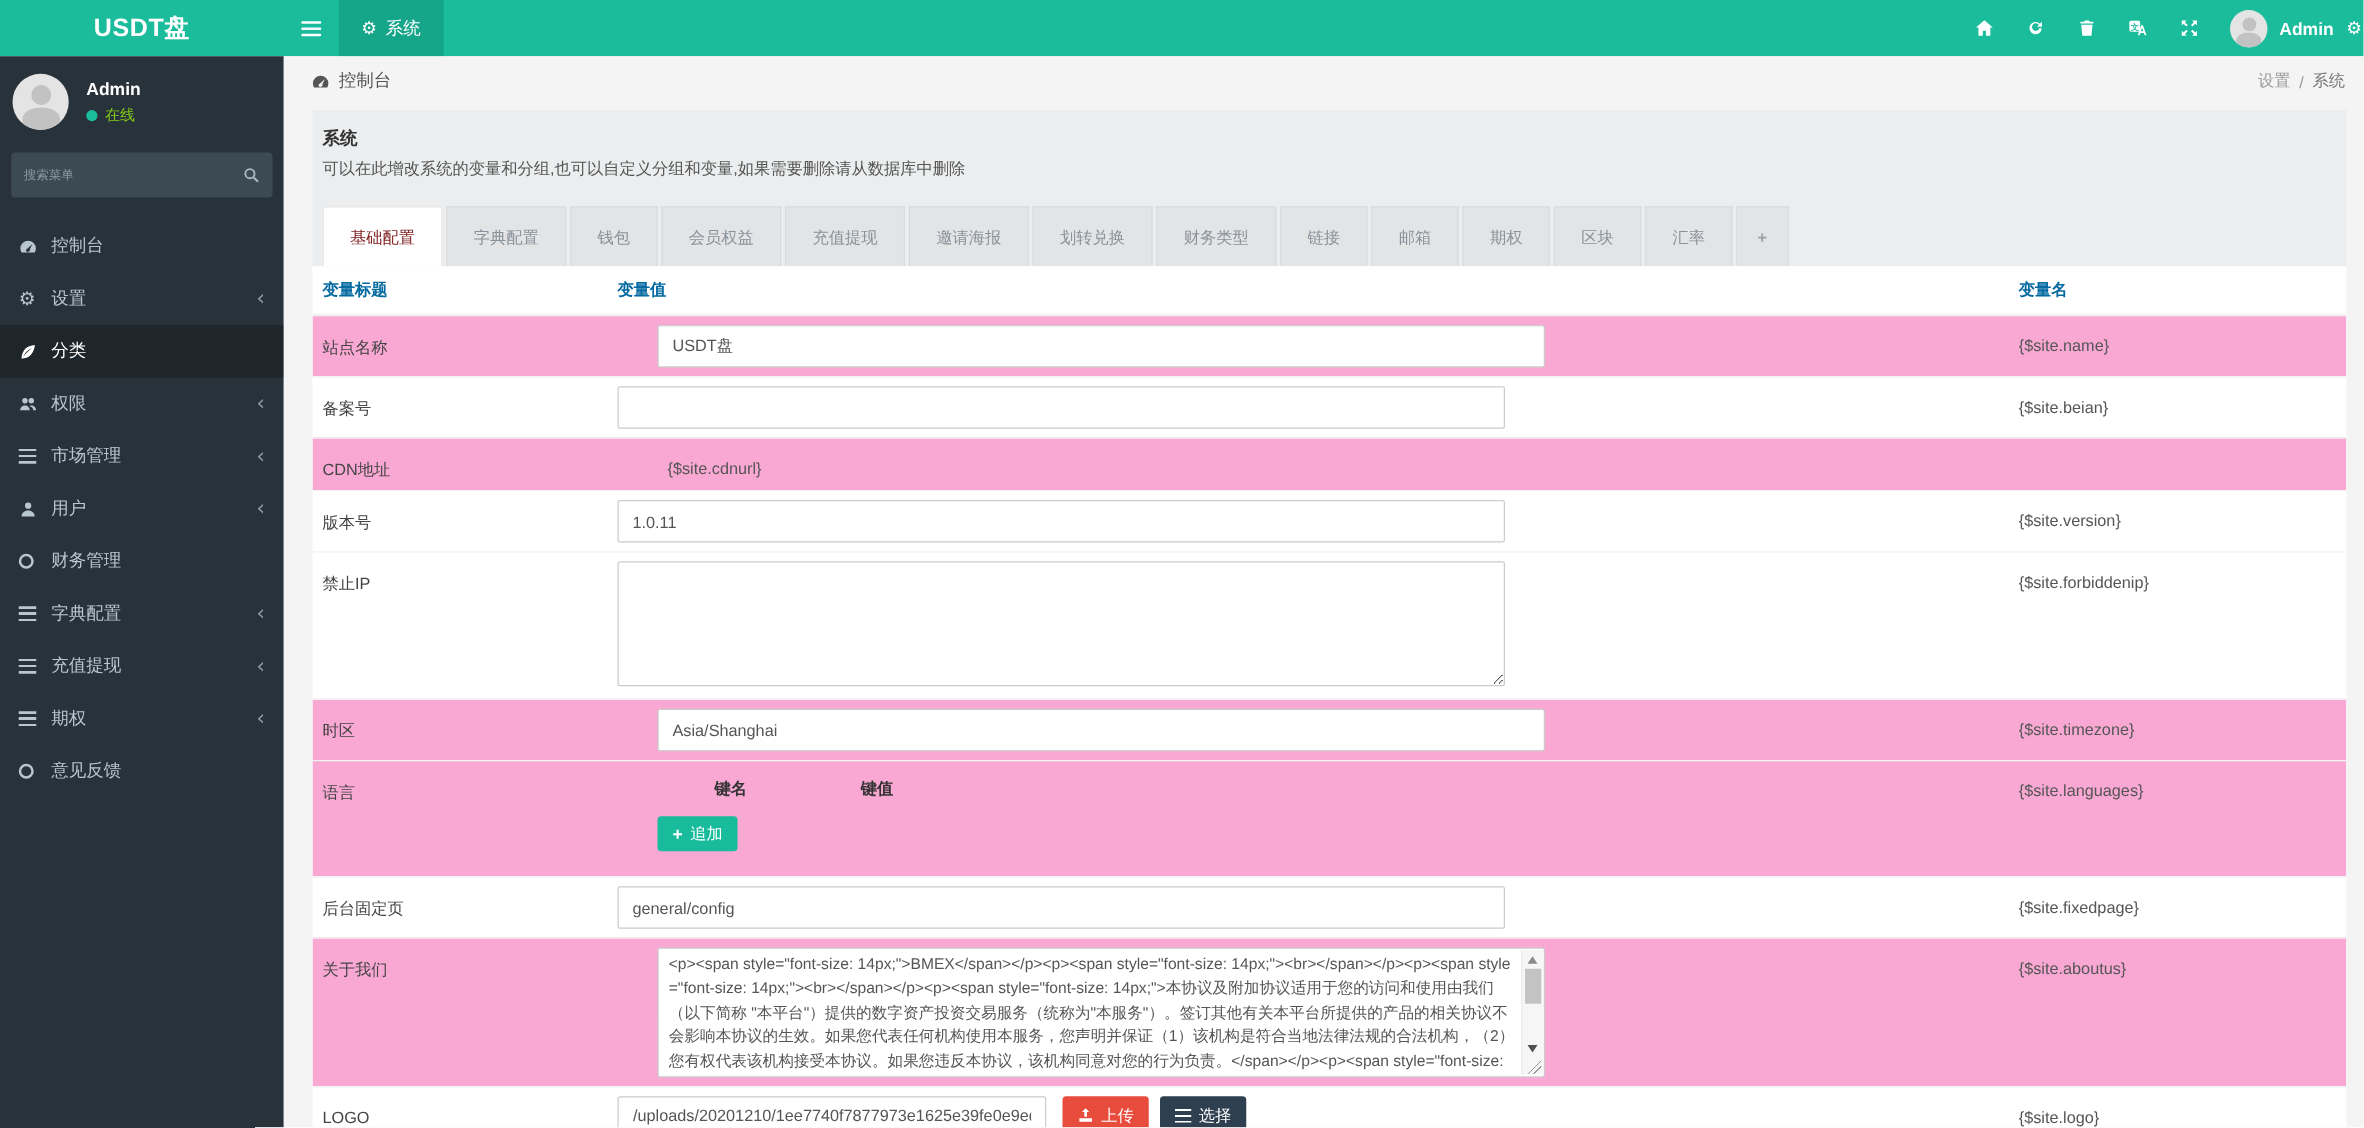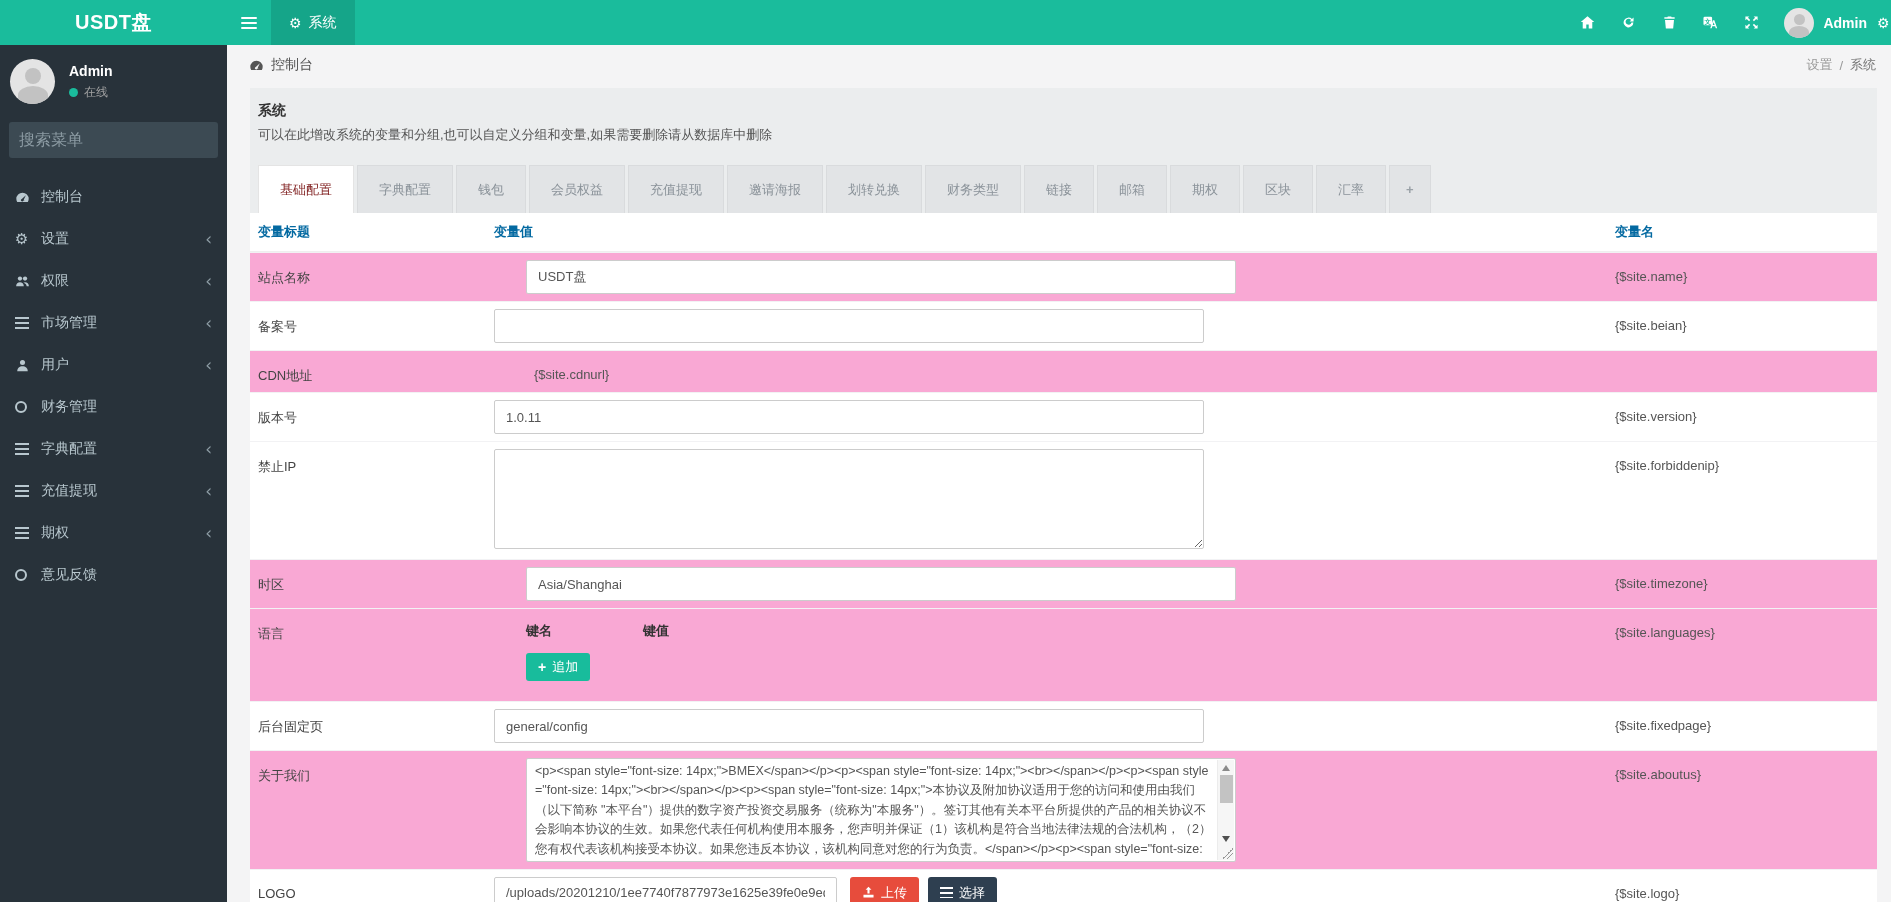--- a/index.html
+++ b/index.html
@@ -30,24 +30,24 @@
   
   .main { flex: 1; display: flex; min-height: 0; }
 
   
   .sidebar { width: 227px; background: #28323a; flex: none; display: flex; flex-direction: column; overflow: hidden; }
   .user-panel { display: flex; align-items: center; gap: 14px; padding: 14px 12px 16px 10px; }
   .user-panel .avatar { width: 45px; height: 45px; }
   .user-panel .avatar::before { width: 16px; height: 16px; margin-left: -8px; top: 9px; }
   .user-panel .avatar::after { width: 30px; height: 18px; margin-left: -15px; top: 27px; }
   .user-meta .name { color: #fff; font-weight: bold; font-size: 14px; margin-bottom: 5px; }
-  .user-meta .status { color: #a3a3a3; font-size: 12px; display: flex; align-items: center; gap: 6px; }
+  .user-meta .status { color: #84cc16; font-size: 12px; display: flex; align-items: center; gap: 6px; }
   .dot { width: 9px; height: 9px; border-radius: 50%; background: #1abc9c; display: inline-block; }
   .search-box { margin: 2px 9px 12px; background: #3c4a53; border-radius: 3px; height: 36px; display: flex; align-items: center; padding: 0 10px; }
-  .search-box input { flex: 1; background: transparent; border: none; outline: none; color: #cfd8dc; font-size: 16px; font-family: inherit; }
+  .search-box input { flex: 1; background: transparent; border: none; outline: none; color: #cfd8dc; font-size: 10px; font-family: inherit; }
   .search-box input::placeholder { color: #8c9ba3; }
   .search-box svg { width: 14px; height: 14px; stroke: #aeb9bf; flex: none; }
   .menu { flex: 1; overflow: hidden; padding-top: 6px; }
   .mitem { height: 42px; display: flex; align-items: center; padding: 0 15px; color: #b8c7ce; cursor: pointer; font-size: 14px; }
   .mitem.active { background: #1e262c; color: #fff; }
   .mitem .micon { width: 26px; flex: none; display: flex; align-items: center; color: inherit; }
   .mitem .micon svg { width: 15px; height: 15px; fill: currentColor; }
   .mitem .chev { margin-left: auto; font-size: 17px; line-height: 1; color: #8c9ba3; font-family: "DejaVu Sans", sans-serif; }
   .i-circle-o { width: 12px; height: 12px; border: 2px solid currentColor; border-radius: 50%; display: inline-block; }
   .i-list { width: 14px; height: 12px; display: inline-block;
@@ -81,21 +81,21 @@
   .c-var { width: 270px; flex: none; padding-left: 8px; }
   .frow { display: flex; align-items: flex-start; padding: 7px 0; border-top: 1px solid #f2f2f4; }
   .frow:first-of-type { border-top: none; }
   .frow.striped { background: #f9a8d4; gap: 32px; }
   .frow .c-label { padding-top: 9px; color: #444; }
   .frow .c-var { padding-top: 9px; color: #555; }
   .txt { width: 710px; height: 34px; border: 1px solid #ccc; border-radius: 2px; padding: 0 11px; font-size: 13px;
          font-family: inherit; color: #555; background: #fff; outline: none; }
   textarea.txt { height: 100px; padding: 6px 11px; resize: both; }
   .kv-headers { display: flex; gap: 0; font-weight: bold; color: #333; padding-top: 6px; }
-  .kv-headers .kh { width: 117px; }
+  .kv-headers .kh { width: 117px; text-align: center; }
   .btn { display: inline-flex; align-items: center; gap: 6px; border: none; border-radius: 3px; color: #fff;
          font-size: 13px; font-family: inherit; cursor: pointer; padding: 0 12px; height: 30px; }
   .btn svg { width: 13px; height: 13px; fill: currentColor; }
   .btn-append { background: #18bc9c; margin-top: 13px; height: 28px; }
   .btn-append .plus { font-weight: bold; font-size: 14px; }
   .btn-upload { background: #e74c3c; margin-left: 13px; height: 31px; }
   .btn-choose { background: #2e3f50; margin-left: 9px; height: 31px; }
   .logo-input { width: 343px; height: 31px; }
 
   
@@ -194,20 +194,28 @@
               <svg viewBox="0 0 16 16">
                 <path d="M8 2.8a6.6 6.6 0 0 0-6.6 6.6c0 1.25.35 2.42.95 3.4h11.3c.6-.98.95-2.15.95-3.4A6.6 6.6 0 0 0 8 2.8zm1 8.4a1.4 1.4 0 1 1-1.73-1.67L11.6 5.6 9.3 10.4c.4.15.6.4.7.8z"></path>
               </svg>
             </span>
           <span>控制台</span>
         </div>
         <div class="mitem">
           <span class="micon gear-glyph" style="font-size:15px;">⚙</span>
           <span>设置</span>
           <span class="chev">‹</span>
+        </div>
+        <div class="mitem active">
+          <span class="micon">
+              <svg viewBox="0 0 16 16">
+                <path d="M13.8 2.2C6.6 2.7 2.9 6.6 2.3 13.7c5.9.2 10.5-3.4 11.5-11.5zM3.6 12.6c1.4-3.7 4-6.3 7.6-7.8-3.1 2.1-5.5 4.7-7.6 7.8z"></path>
+              </svg>
+            </span>
+          <span>分类</span>
         </div>
         <div class="mitem">
           <span class="micon">
               <svg viewBox="0 0 16 16">
                 <circle cx="5.3" cy="4.9" r="2.3"></circle>
                 <circle cx="10.7" cy="4.9" r="2.3"></circle>
                 <path d="M1.2 13c0-2.3 1.85-4.1 4.1-4.1s4.1 1.8 4.1 4.1zM8.9 9.4c2 .5 3.5 1.9 3.5 3.6h2.4c0-2.3-1.85-4.1-4.1-4.1-.65 0-1.3.2-1.8.5z"></path>
               </svg>
             </span>
           <span>权限</span>

